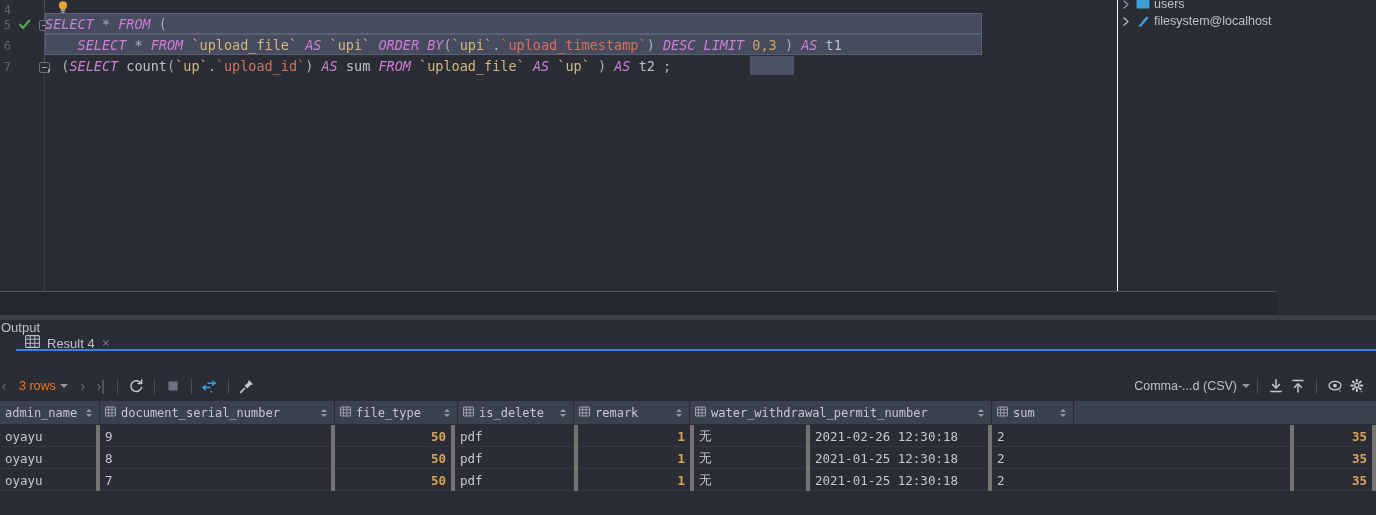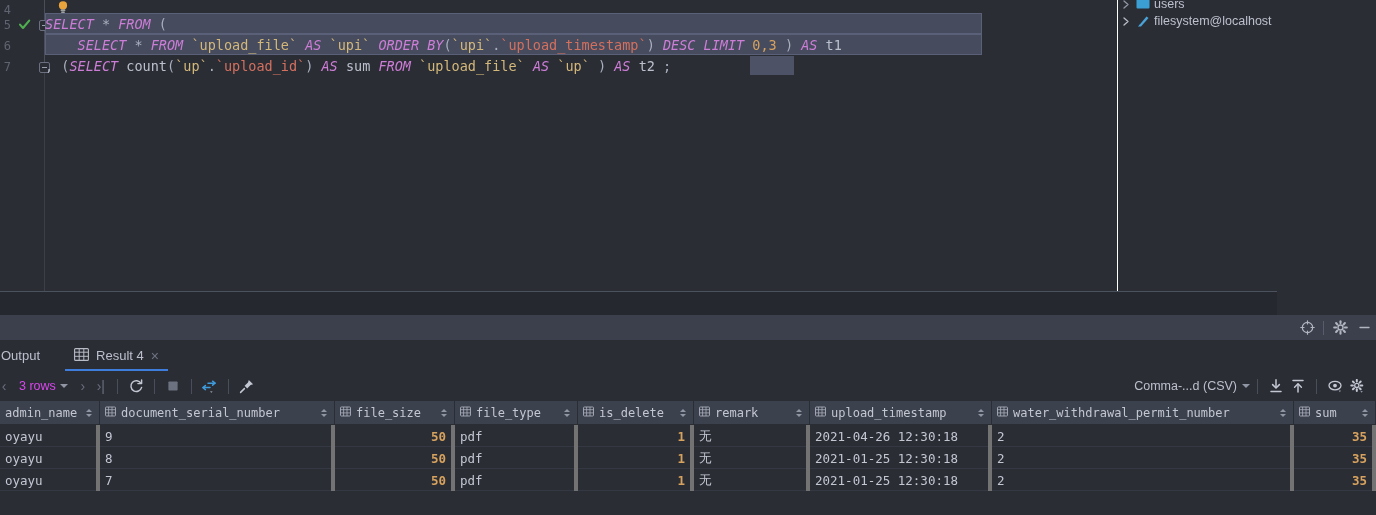--- a/index.html
+++ b/index.html
@@ -108,43 +108,43 @@
     background: #3c404d;
     display: flex; align-items: center; justify-content: flex-end;
   }
   .ts-icon {
     width: 24px; height: 25px; display: flex; align-items: center; justify-content: center;
   }
   .ts-sep { width: 1px; height: 14px; background: #585d6b; margin: 0 4px; }
 
   
   .tabbar {
-    position: absolute; left: 0; top: 340px; width: 1376px; height: 31px;
+    position: absolute; left: 0; top: 320px; width: 1376px; height: 31px;
     background: #2b2d35;
-    display: flex; align-items: stretch;
+    display: flex; align-items: stretch; flex-direction: column;
   }
   .tab {
     display: flex; align-items: center; padding: 0 9px; gap: 7px;
     font-size: 13px; color: #bcc0cc; position: relative;
   }
   .tab.active::after {
     content: ""; position: absolute; left: 0; right: 0; bottom: 0; height: 2px; background: #3e7ddb;
   }
   .tab-close { color: #6f7482; font-size: 14px; line-height: 12px; }
 
   
   .res-toolbar {
     position: absolute; left: 0; top: 371px; width: 1376px; height: 30px;
     background: #2b2d35;
     display: flex; align-items: center;
   }
   .rt-left { display: flex; align-items: center; padding-left: 0px; }
   .rt-nav { color: #6a6f7d; font-size: 14px; width: 18px; text-align: center; }
   .rt-rows {
-    font-size: 12.5px; color: #d946ef; display: flex; align-items: center; gap: 4px;
+    font-size: 12.5px; color: #f97316; display: flex; align-items: center; gap: 4px;
     padding: 0 6px;
   }
   .rt-sep { width: 1px; height: 15px; background: #4a4e5a; margin: 0 7px; }
   .rt-ico { width: 22px; height: 22px; display:flex; align-items:center; justify-content:center; }
   .rt-right {
     margin-left: auto; display: flex; align-items: center; padding-right: 8px;
   }
   .rt-csv { font-size: 12.5px; color: #bcc0cc; display:flex; align-items:center; gap:5px; }
   .caret-dn {
     width: 0; height: 0; border-left: 4px solid transparent; border-right: 4px solid transparent;
@@ -446,31 +446,20 @@
           <span><svg class="col-ico" width="11" height="10" viewBox="0 0 11 10">
               <rect x="0.5" y="0.5" width="10" height="9" rx="0.8" stroke="#a9aebb" stroke-width="0.9" fill="none"></rect>
               <path d="M0.5 3.2 H10.5 M0.5 6.4 H10.5 M3.6 0.5 V9.5 M7 0.5 V9.5" stroke="#a9aebb" stroke-width="0.8"></path>
             </svg></span>
           <span class="hname">document_serial_number</span>
           <span class="sort-ind">
             <i class="up"></i>
             <i class="dn"></i>
           </span>
         </div>
-        <div class="gh" style="width: 120px;">
-          <span><svg class="col-ico" width="11" height="10" viewBox="0 0 11 10">
-              <rect x="0.5" y="0.5" width="10" height="9" rx="0.8" stroke="#a9aebb" stroke-width="0.9" fill="none"></rect>
-              <path d="M0.5 3.2 H10.5 M0.5 6.4 H10.5 M3.6 0.5 V9.5 M7 0.5 V9.5" stroke="#a9aebb" stroke-width="0.8"></path>
-            </svg></span>
-          <span class="hname">file_size</span>
-          <span class="sort-ind">
-            <i class="up"></i>
-            <i class="dn"></i>
-          </span>
-        </div>
         <div class="gh" style="width: 123px;">
           <span><svg class="col-ico" width="11" height="10" viewBox="0 0 11 10">
               <rect x="0.5" y="0.5" width="10" height="9" rx="0.8" stroke="#a9aebb" stroke-width="0.9" fill="none"></rect>
               <path d="M0.5 3.2 H10.5 M0.5 6.4 H10.5 M3.6 0.5 V9.5 M7 0.5 V9.5" stroke="#a9aebb" stroke-width="0.8"></path>
             </svg></span>
           <span class="hname">file_type</span>
           <span class="sort-ind">
             <i class="up"></i>
             <i class="dn"></i>
           </span>
@@ -485,31 +474,20 @@
             <i class="up"></i>
             <i class="dn"></i>
           </span>
         </div>
         <div class="gh" style="width: 116px;">
           <span><svg class="col-ico" width="11" height="10" viewBox="0 0 11 10">
               <rect x="0.5" y="0.5" width="10" height="9" rx="0.8" stroke="#a9aebb" stroke-width="0.9" fill="none"></rect>
               <path d="M0.5 3.2 H10.5 M0.5 6.4 H10.5 M3.6 0.5 V9.5 M7 0.5 V9.5" stroke="#a9aebb" stroke-width="0.8"></path>
             </svg></span>
           <span class="hname">remark</span>
-          <span class="sort-ind">
-            <i class="up"></i>
-            <i class="dn"></i>
-          </span>
-        </div>
-        <div class="gh" style="width: 182px;">
-          <span><svg class="col-ico" width="11" height="10" viewBox="0 0 11 10">
-              <rect x="0.5" y="0.5" width="10" height="9" rx="0.8" stroke="#a9aebb" stroke-width="0.9" fill="none"></rect>
-              <path d="M0.5 3.2 H10.5 M0.5 6.4 H10.5 M3.6 0.5 V9.5 M7 0.5 V9.5" stroke="#a9aebb" stroke-width="0.8"></path>
-            </svg></span>
-          <span class="hname">upload_timestamp</span>
           <span class="sort-ind">
             <i class="up"></i>
             <i class="dn"></i>
           </span>
         </div>
         <div class="gh" style="width: 302px;">
           <span><svg class="col-ico" width="11" height="10" viewBox="0 0 11 10">
               <rect x="0.5" y="0.5" width="10" height="9" rx="0.8" stroke="#a9aebb" stroke-width="0.9" fill="none"></rect>
               <path d="M0.5 3.2 H10.5 M0.5 6.4 H10.5 M3.6 0.5 V9.5 M7 0.5 V9.5" stroke="#a9aebb" stroke-width="0.8"></path>
             </svg></span>
@@ -532,21 +510,21 @@
         </div>
       </div>
     <div id="grid-body">
         <div class="grid-row" style="top: 24px;">
           <div class="gc txtv" style="width: 100px;">oyayu</div>
           <div class="gc txtv" style="width: 235px;">9</div>
           <div class="gc numv" style="width: 120px;">50</div>
           <div class="gc txtv" style="width: 123px;">pdf</div>
           <div class="gc numv" style="width: 116px;">1</div>
           <div class="gc txtv" style="width: 116px;">无</div>
-          <div class="gc txtv" style="width: 182px;">2021-04-26 12:30:18</div>
+          <div class="gc txtv" style="width: 182px;">2021-02-26 12:30:18</div>
           <div class="gc txtv" style="width: 302px;">2</div>
           <div class="gc numv" style="width: 82px;">35</div>
         </div>
         <div class="grid-row" style="top: 46px;">
           <div class="gc txtv" style="width: 100px;">oyayu</div>
           <div class="gc txtv" style="width: 235px;">8</div>
           <div class="gc numv" style="width: 120px;">50</div>
           <div class="gc txtv" style="width: 123px;">pdf</div>
           <div class="gc numv" style="width: 116px;">1</div>
           <div class="gc txtv" style="width: 116px;">无</div>

